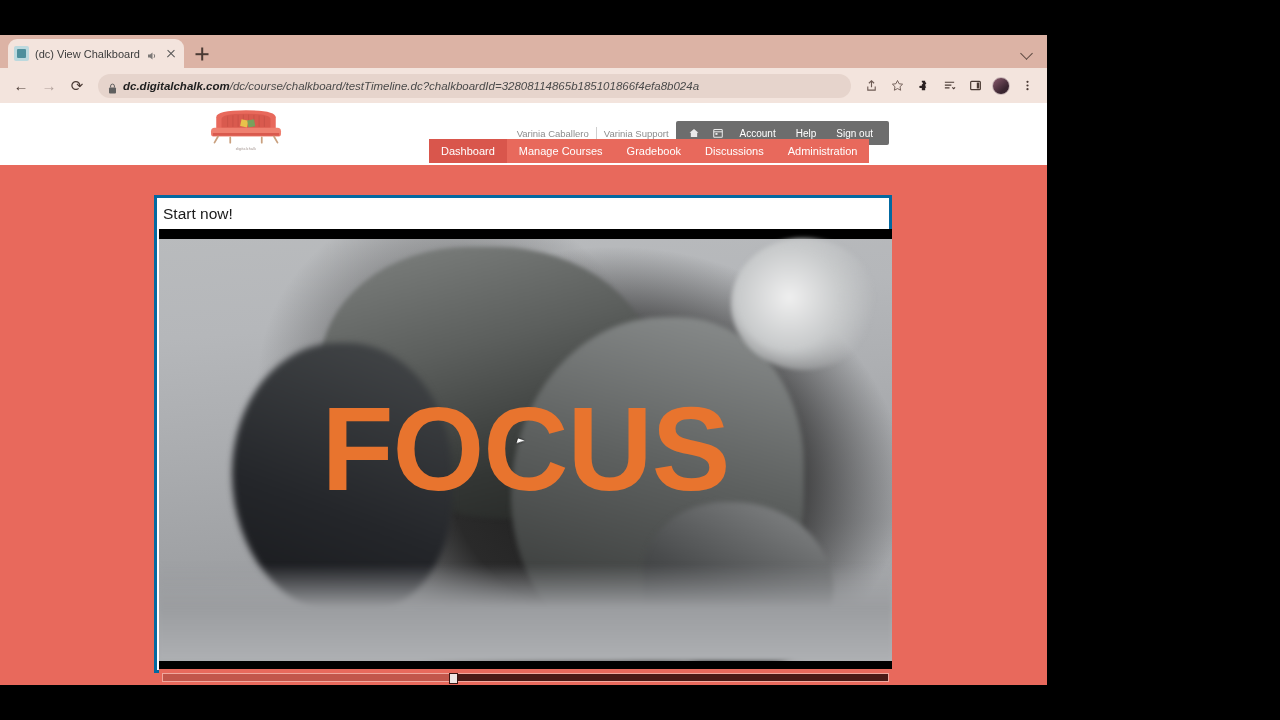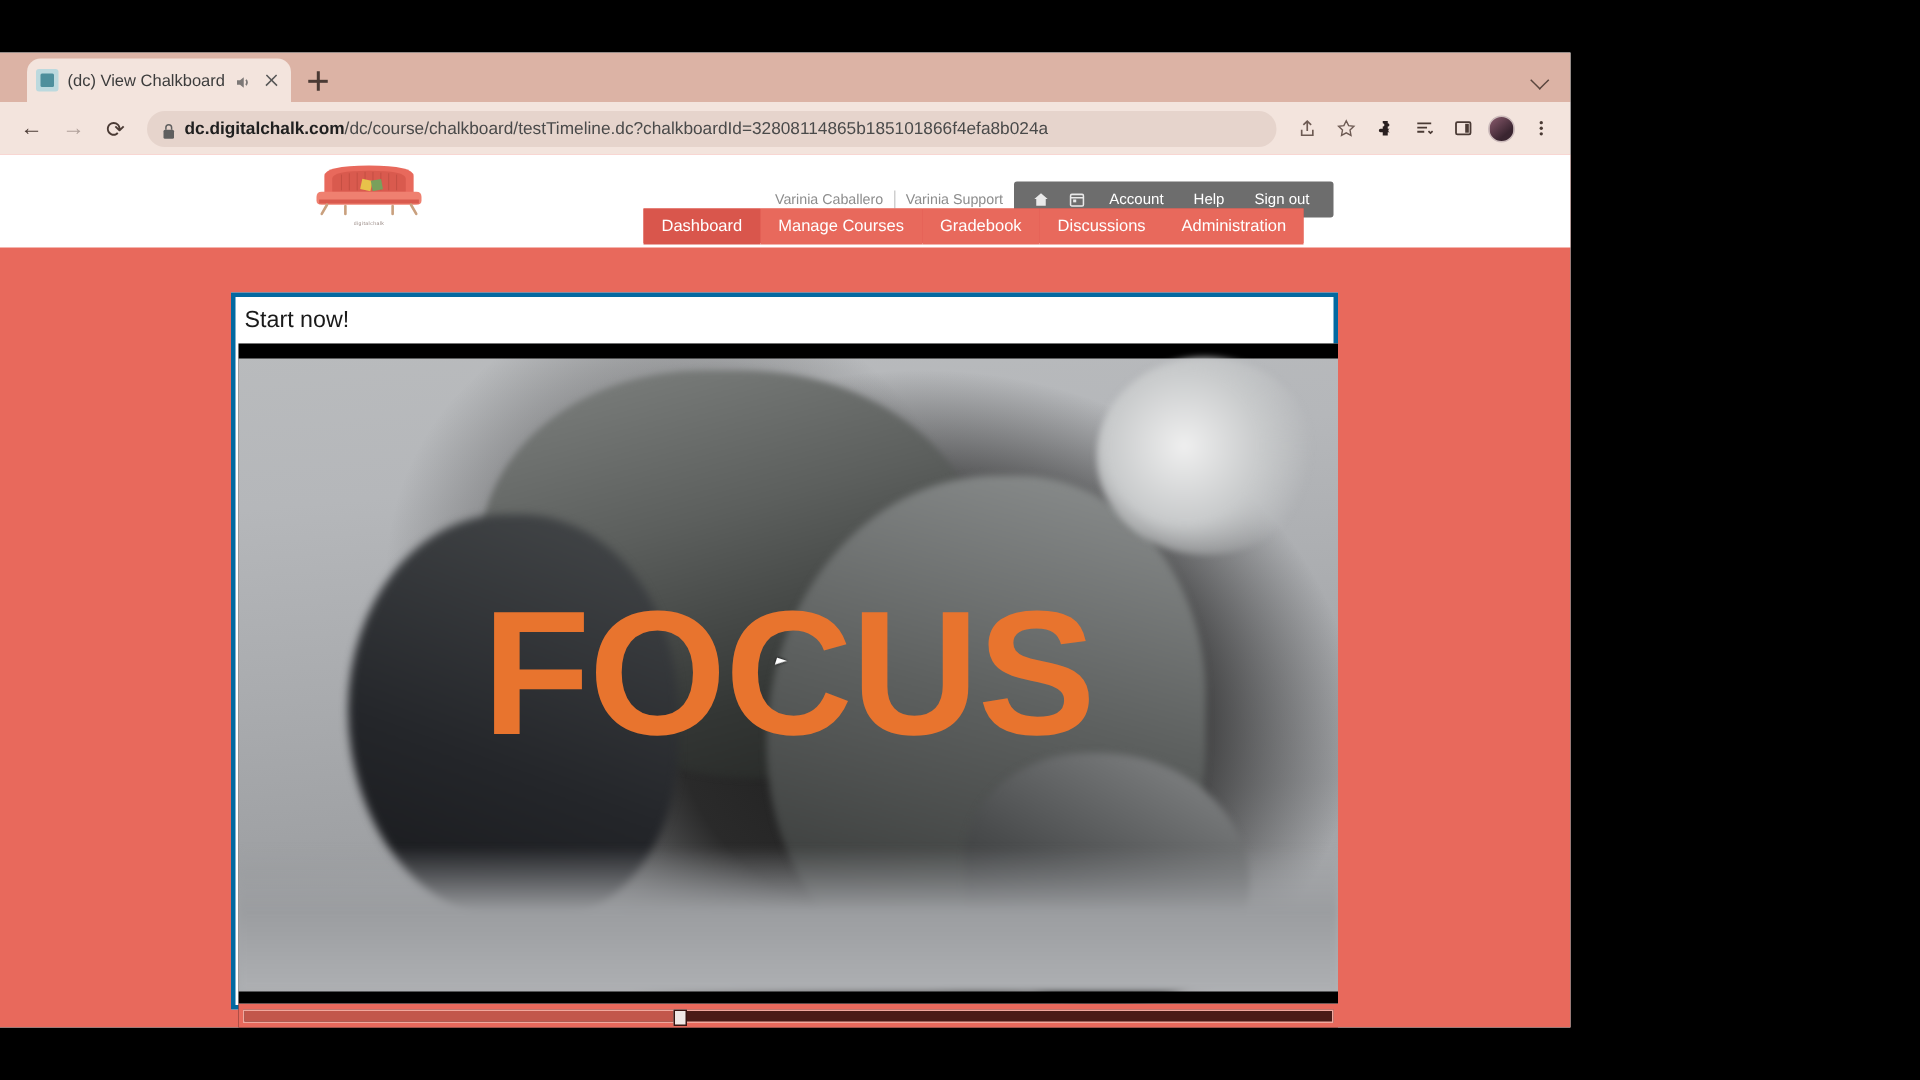--- a/index.html
+++ b/index.html
@@ -16,21 +16,21 @@
     width: 1047px; height: 650px;
     background: #fff; overflow: hidden;
   }
 
   
   #tabstrip {
     height: 33px; background: #dcb3a5;
     position: relative; display: flex; align-items: flex-end;
   }
   .tab {
-    position: relative; margin-left: 18px; height: 29px;
+    position: relative; margin-left: 8px; height: 29px;
     min-width: 170px; max-width: 180px;
     background: #f3e4dd; border-radius: 9px 9px 0 0;
     display: flex; align-items: center; padding: 0 6px; gap: 6px;
   }
   .favicon {
     width: 15px; height: 15px; flex: none;
     background: #bcd9de; border-radius: 2px;
     position: relative; overflow: hidden;
   }
   .favicon::before {
@@ -79,21 +79,21 @@
   }
   .navbtn {
     width: 26px; height: 26px; position: relative; flex: none;
     display: flex; align-items: center; justify-content: center;
     font-size: 15px; color: #4a3a34;
   }
   .navbtn.dim { color: #b0a09a; }
   #omnibox {
     flex: 1; height: 24px; background: #e6d4cc; border-radius: 12px;
     display: flex; align-items: center; padding: 0 10px; gap: 6px;
-    margin: 0 6px; overflow: hidden;
+    margin: 0 6px; overflow: hidden; font-style: italic;
   }
   #lock-icon { width: 9px; height: 11px; flex: none; }
   #url {
     font-size: 11.5px; color: #4a4a4a; white-space: nowrap;
     overflow: hidden; text-overflow: ellipsis;
   }
   #url b { color: #202020; font-weight: 700; }
   .tbicon {
     width: 24px; height: 24px; flex: none; position: relative;
     display: flex; align-items: center; justify-content: center;

